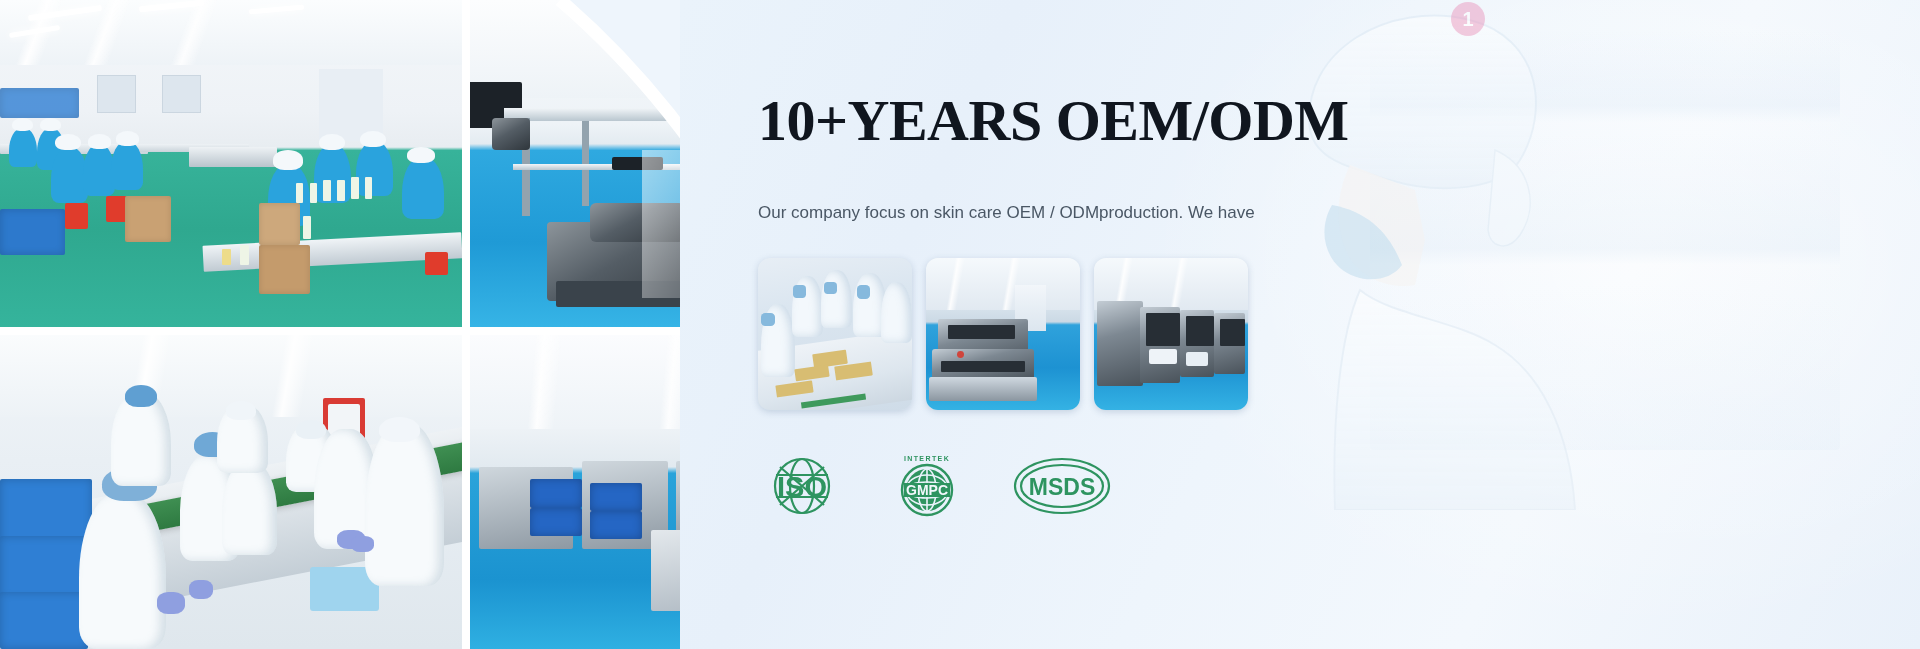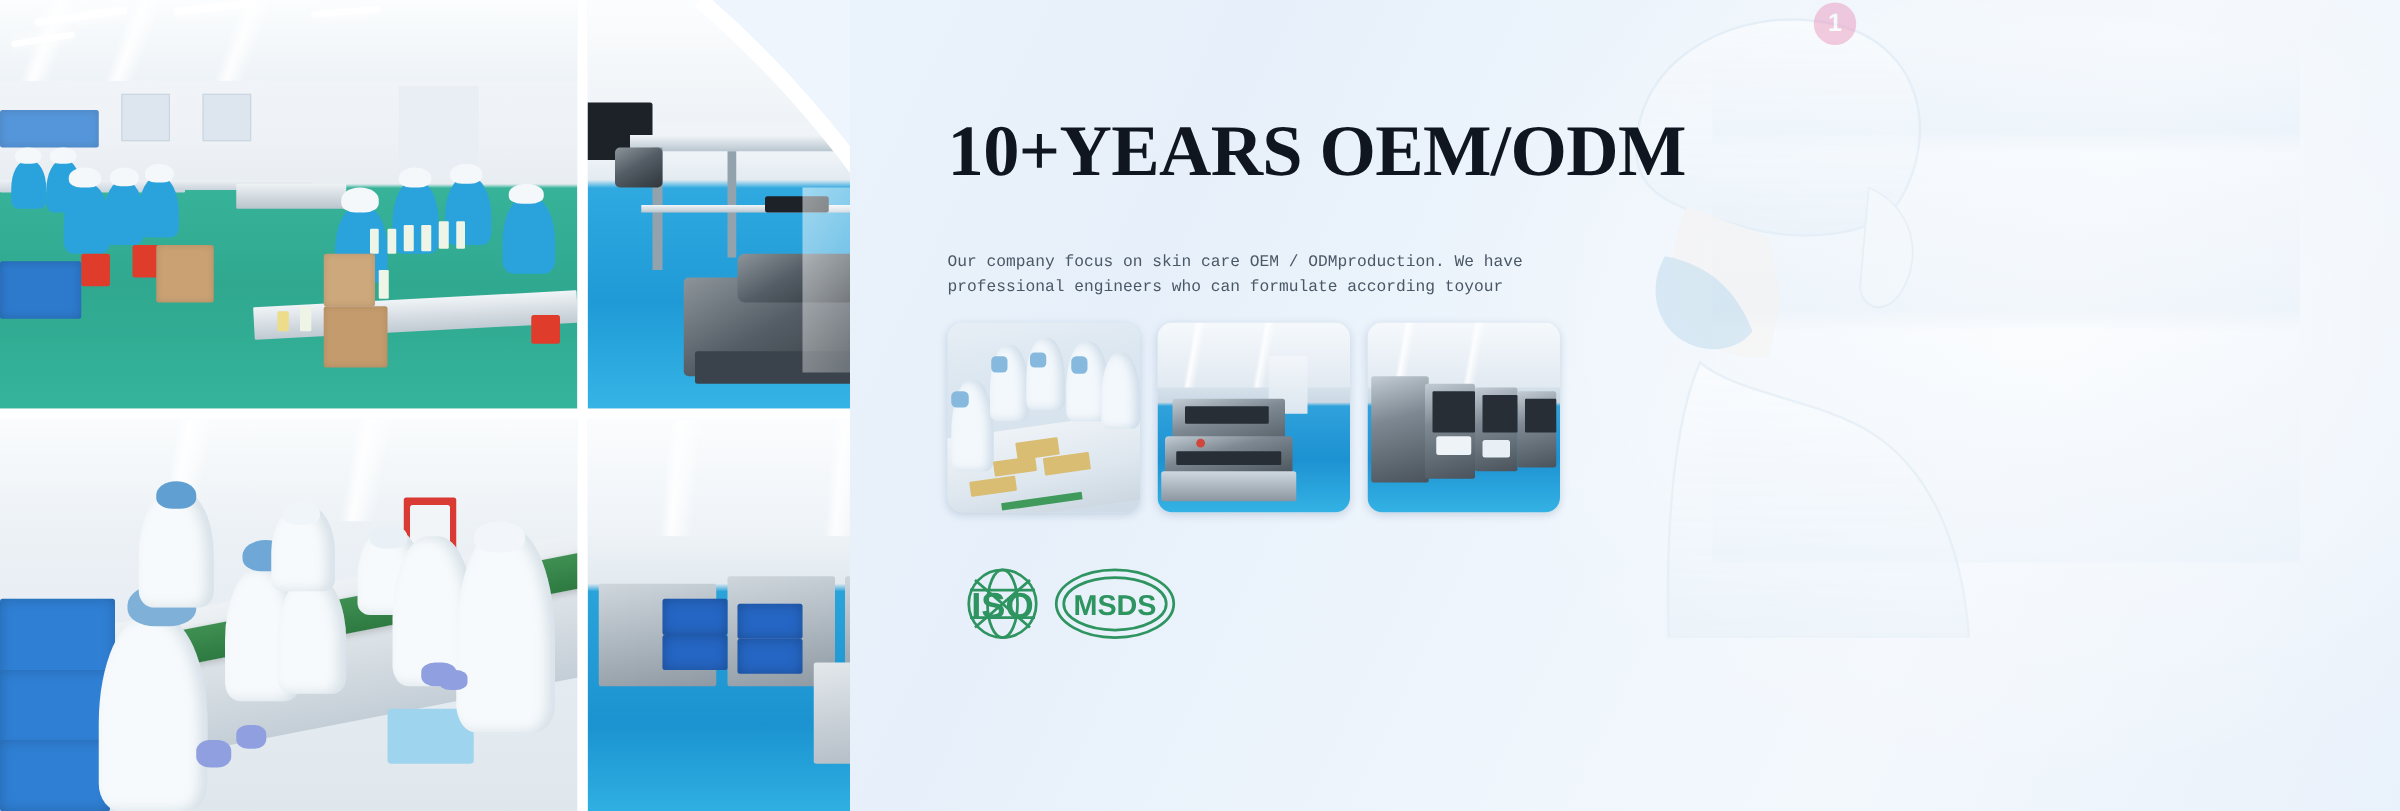--- a/index.html
+++ b/index.html
@@ -310,22 +310,22 @@
     font-family: "Liberation Sans", sans-serif;
     font-size: 27px;
     color: #2d3b4c;
     white-space: nowrap;
     line-height: 1;
   }
   .bodytext {
     position: absolute;
     left: 78px; top: 200px;
     width: 420px;
-    font-family: Liberation Mono, monospace;
-    font-size: 13px;
+    font-family: Liberation Sans, sans-serif;
+    font-size: 17px;
     line-height: 1.55;
     color: #4a5765;
   }
   .bodytext div { white-space: nowrap; }
   .bodytext div:nth-child(3) { padding-left: 5px; }
 
   
   .thumbs {
     position: absolute;
     left: 78px; top: 258px;
@@ -382,20 +382,21 @@
   .t-wall {
     position: absolute; background: linear-gradient(180deg,#f2f6fa,#dce6ef);
   }
 
   
   .certs {
     position: absolute;
     left: 82px; top: 452px;
     display: flex;
     align-items: center;
+    gap: 48px;
   }
   .cert { position: relative; }
   .cert svg { display: block; }
 
   
 </style>
 </head>
 <body>
 
 <div class="banner">
@@ -567,21 +568,20 @@
 
       <path d="M 120 300 C 150 325, 215 330, 255 355 C 300 382, 330 440, 335 520
                L 95 520 C 92 430, 100 345, 120 300 Z" fill="url(#gw)" stroke="#dee9f3" stroke-width="2"></path>
     </svg>
 
     <div class="badge-one">1</div>
 
     <div class="headline">10+YEARS OEM/ODM</div>
     <div class="bodytext">
       <div>Our company focus on skin care OEM / ODMproduction. We have</div>
-      <div>professional engineers who can formulate according toyour</div>
     </div>
 
     <div class="thumbs">
 
       <div class="thumb">
         <div class="t1"></div>
         <div class="t1-table"></div>
         <div class="t1-person" style="left:2%;top:30%;width:22%;height:48%"></div>
         <div class="t1-mask" style="left:2%;top:36%;width:9%;height:9%"></div>
         <div class="t1-person" style="left:22%;top:12%;width:20%;height:40%"></div>
@@ -634,20 +634,36 @@
             <ellipse cx="40" cy="31" rx="27" ry="27"></ellipse>
             <ellipse cx="40" cy="31" rx="12" ry="27"></ellipse>
             <path d="M 14 20 H 66 M 14 42 H 66"></path>
             <path d="M 18 12 L 62 50 M 62 12 L 18 50"></path>
           </g>
           <text x="40" y="42" text-anchor="middle" font-family="Liberation Sans, sans-serif" font-size="29" font-weight="bold" fill="#2e9460">ISO</text>
           <rect x="8" y="19" width="64" height="24" fill="#eaf3fb" opacity="0"></rect>
         </svg>
       </div>
 
+      <div class="cert">
+        <svg width="74" height="68" viewBox="0 0 74 68">
+          <text x="37" y="9" text-anchor="middle" font-family="Liberation Sans, sans-serif" font-size="7" font-weight="bold" fill="#2e9460" letter-spacing="1.4">INTERTEK</text>
+          <circle cx="37" cy="38" r="25" fill="none" stroke="#2e9460" stroke-width="2.4"></circle>
+          <circle cx="37" cy="38" r="21" fill="#2e9460"></circle>
+          <g stroke="#eaf3fb" stroke-width="1.6" fill="none">
+            <ellipse cx="37" cy="38" rx="21" ry="8"></ellipse>
+            <ellipse cx="37" cy="38" rx="21" ry="15"></ellipse>
+            <ellipse cx="37" cy="38" rx="9" ry="21"></ellipse>
+            <line x1="16" y1="38" x2="58" y2="38"></line>
+            <line x1="37" y1="17" x2="37" y2="59"></line>
+          </g>
+          <rect x="14" y="31" width="46" height="14" fill="#2e9460"></rect>
+          <text x="37" y="43" text-anchor="middle" font-family="Liberation Sans, sans-serif" font-size="14" font-weight="bold" fill="#f2f8fc">GMPC</text>
+        </svg>
+      </div>
 
       <div class="cert">
         <svg width="100" height="62" viewBox="0 0 100 62">
           <ellipse cx="50" cy="31" rx="47" ry="27" fill="none" stroke="#2e9460" stroke-width="2.2"></ellipse>
           <ellipse cx="50" cy="31" rx="41" ry="21" fill="none" stroke="#2e9460" stroke-width="2.2"></ellipse>
           <text x="50" y="40" text-anchor="middle" font-family="Liberation Sans, sans-serif" font-size="23" font-weight="bold" fill="#2e9460">MSDS</text>
         </svg>
       </div>
 
     </div>

